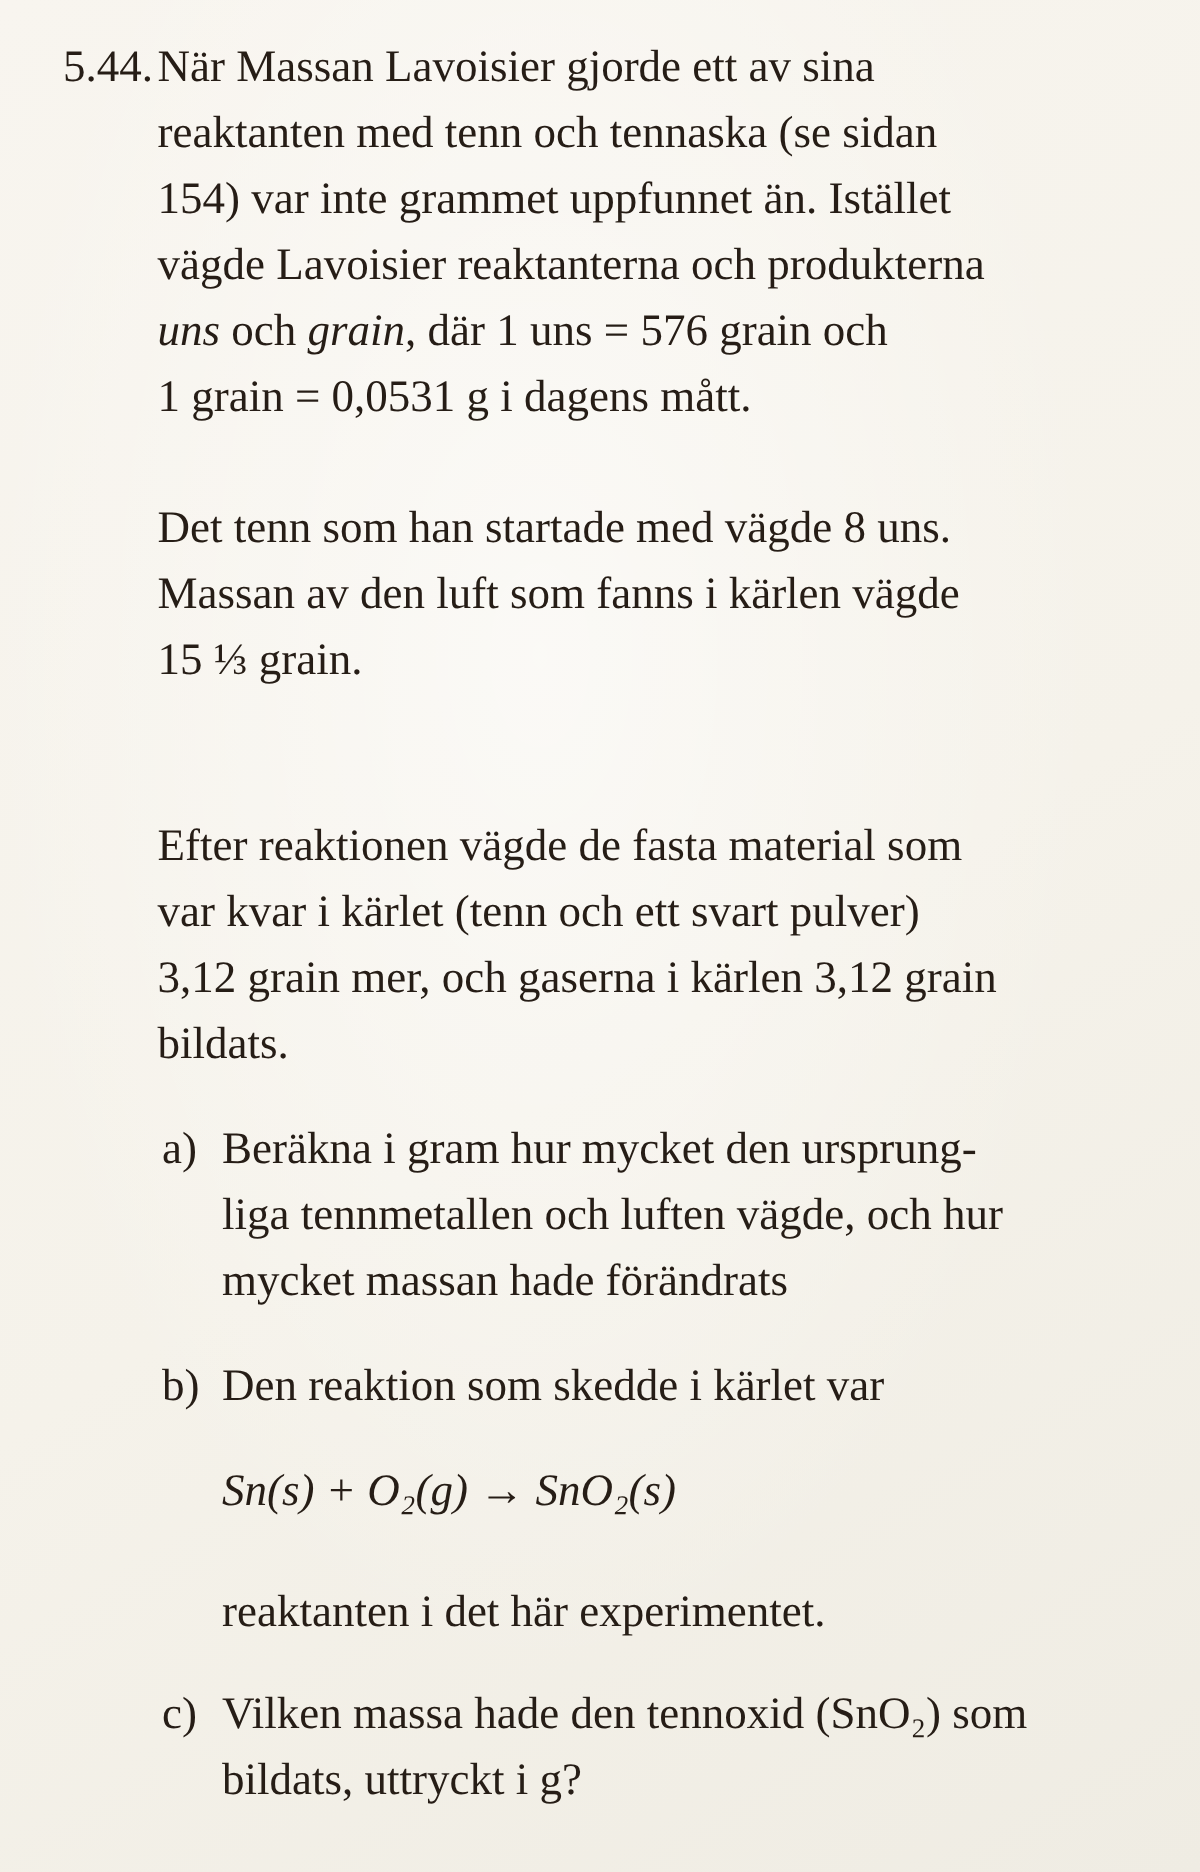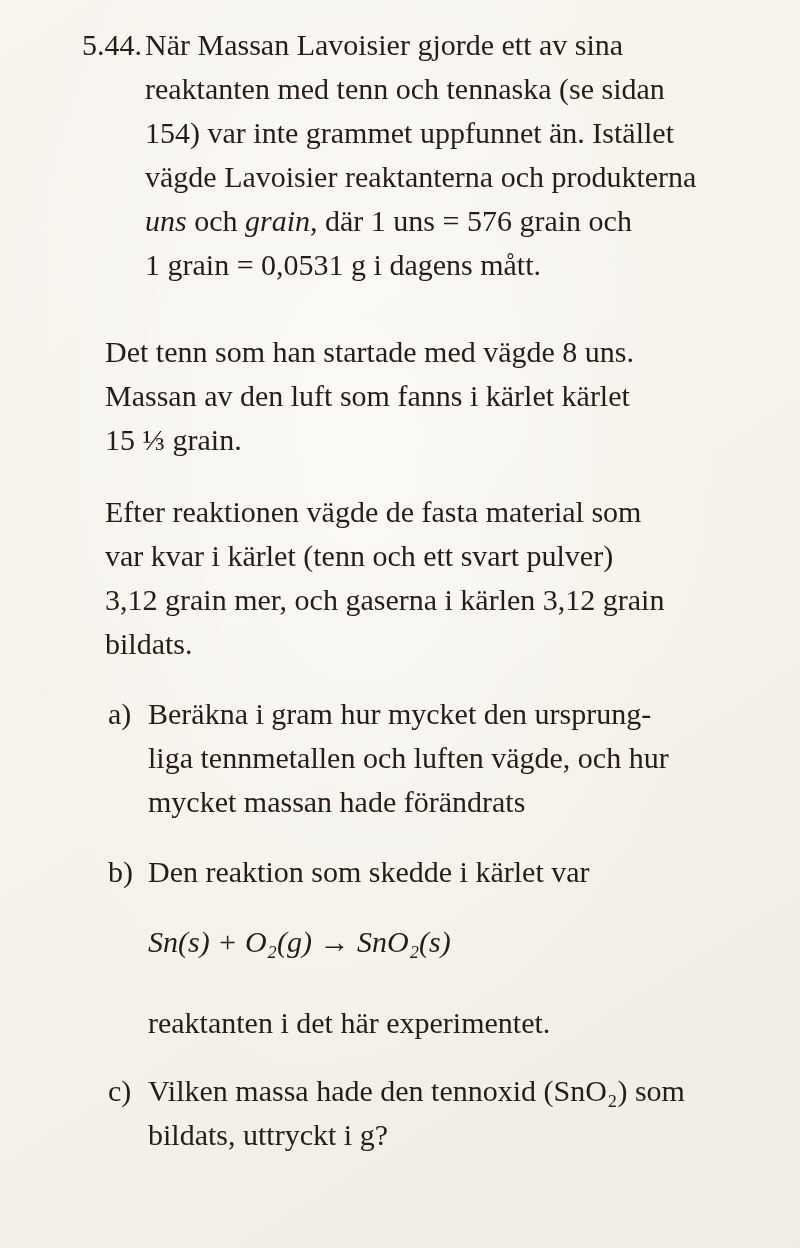--- a/index.html
+++ b/index.html
@@ -25,34 +25,33 @@
     padding-top: 23px;
     box-sizing: border-box;
   }
   .line { white-space: nowrap; }
   .it { font-style: italic; }
 
   
   .prob-para {
     display: flex;
     align-items: flex-start;
-    padding-left: 40px;
   }
   .prob-num {
     margin-left: 42px;
     width: 63px;
     flex: 0 0 auto;
     white-space: nowrap;
   }
   .prob-body { flex: 1 1 auto; }
 
   
   .para { margin-left: 105px; }
   .para-2 { margin-top: 43px; }
-  .para-3 { margin-top: 28px; }
+  .para-3 { margin-top: 80px; }
 
   
   .item {
     display: flex;
     align-items: flex-start;
     margin-top: 26px;
   }
   .item-c { margin-top: 24px; }
   .item-label {
     margin-left: 108px;
@@ -80,21 +79,21 @@
       <div class="line">reaktanten med tenn och tennaska (se sidan</div>
       <div class="line">154) var inte grammet uppfunnet än. Istället</div>
       <div class="line">vägde Lavoisier reaktanterna och produkterna</div>
       <div class="line"><span class="it">uns</span><span> och </span><span class="it">grain</span><span>, där 1 uns = 576 grain och</span></div>
       <div class="line">1 grain = 0,0531 g i dagens mått.</div>
     </div>
   </div>
 
   <div class="para para-2">
     <div class="line">Det tenn som han startade med vägde 8 uns.</div>
-    <div class="line">Massan av den luft som fanns i kärlet kärlet</div>
+    <div class="line">Massan av den luft som fanns i kärlen vägde</div>
     <div class="line">15 ⅓ grain.</div>
   </div>
 
   <div class="para para-3">
     <div class="line">Efter reaktionen vägde de fasta material som</div>
     <div class="line">var kvar i kärlet (tenn och ett svart pulver)</div>
     <div class="line">3,12 grain mer, och gaserna i kärlen 3,12 grain</div>
     <div class="line">bildats.</div>
   </div>
 

